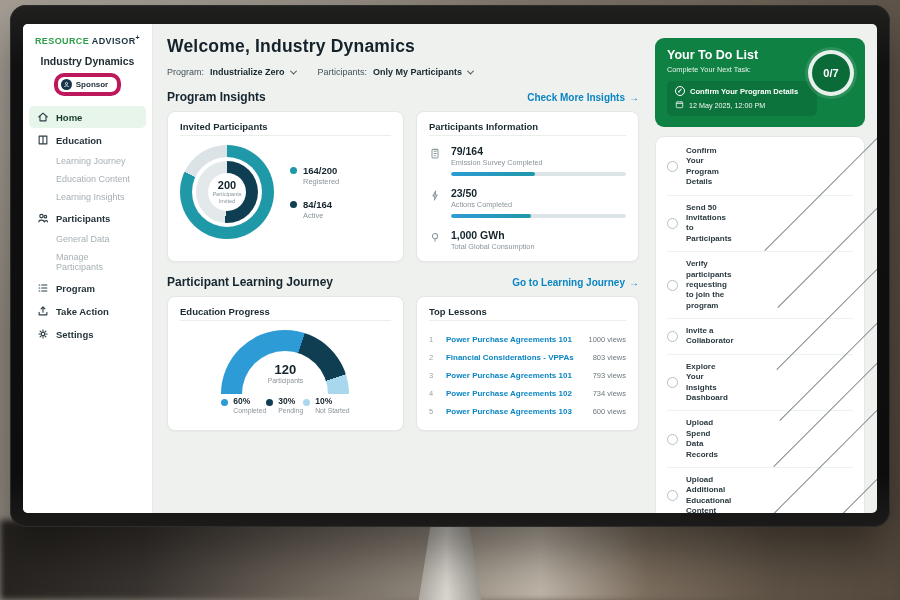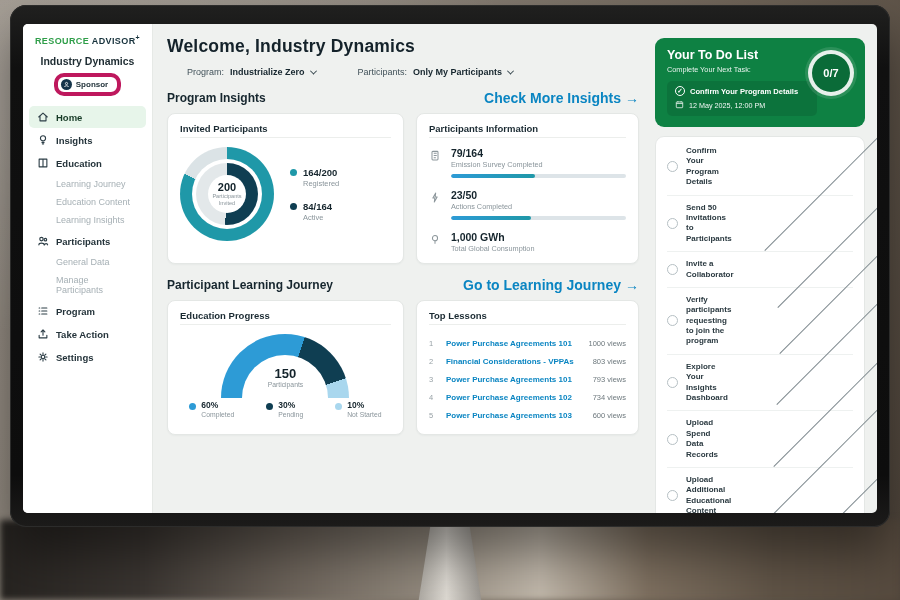--- a/index.html
+++ b/index.html
@@ -37,28 +37,28 @@
     font-size:9.5px; font-weight:bold; color:#25343b; cursor:pointer; }
   .nav-item.active { background:#e7f5ea; color:#173b27; }
   .nav-item .nicon { width:12px; display:inline-flex; }
   .nav-item .nicon svg { width:12px; height:12px; stroke:#2d3e47; fill:none; stroke-width:1.3; stroke-linecap:round; stroke-linejoin:round; }
   .nav-sub { padding:4px 8px 4px 27px; font-size:9px; color:#a6b0b5; font-weight:normal; cursor:pointer; }
 
   
   .main { flex:1; padding:12px 14px 8px; min-width:0; }
   .page-title { font-size:17.5px; font-weight:bold; color:#14222a; letter-spacing:.2px; }
   .filters { display:flex; align-items:center; gap:22px; margin-top:10px; }
-  .filter { display:flex; align-items:center; gap:6px; font-size:9px; color:#42525a;margin-left:20px; }
+  .filter { display:flex; align-items:center; gap:6px; font-size:9px; color:#42525a; }
   .filter b { color:#16262e; font-size:9px; }
   .chev { width:5px; height:5px; border-right:1.3px solid #32424a; border-bottom:1.3px solid #32424a; display:inline-block; }
   .chev.down { transform:rotate(45deg) translate(-1px,-1px); }
   .chev.right { transform:rotate(-45deg); border-color:#7d888d; }
   .section-row { display:flex; align-items:center; justify-content:space-between; margin:13px 0 7px; }
   .section-title { font-size:12px; font-weight:bold; color:#16262e; }
-  .link { font-size:14px; font-weight:bold; color:#0a85c2; display:inline-flex; gap:4px; align-items:center; cursor:pointer; }
+  .link { font-size:10px; font-weight:bold; color:#0a85c2; display:inline-flex; gap:4px; align-items:center; cursor:pointer; }
   .cards { display:flex; gap:12px; }
   .card { background:#fff; border:1px solid #e4e7e5; border-radius:8px; padding:9px 12px 10px; box-shadow:0 1px 2px rgba(20,40,50,.04); }
   .card-title { font-size:9.5px; font-weight:bold; color:#1a2a32; padding-bottom:3px; border-bottom:1px solid #eceeec; margin-bottom:9px; }
   .card-a { flex:1.07; } .card-b { flex:1; min-width:0; }
 
   
   .donut-body { display:flex; align-items:center; gap:16px; }
   .donut { position:relative; width:94px; height:94px; flex-shrink:0; }
   .ring { position:absolute; border-radius:50%; }
   .ring.outer { inset:0; background:conic-gradient(#1f98a8 0 calc(var(--p1,0)*1%), #dbe3e6 0); }
@@ -93,21 +93,21 @@
   .gauge-arc { position:absolute; left:0; top:0; width:128px; height:128px; border-radius:50%;
     background:conic-gradient(from 270deg,
       #2d9bd6 0 calc(var(--a,0)*0.5%),
       #0f3e52 calc(var(--a,0)*0.5%) calc((var(--a,0) + var(--b,0))*0.5%),
       #a9d7ee calc((var(--a,0) + var(--b,0))*0.5%) 50%,
       rgba(0,0,0,0) 50%); }
   .gauge-hole { position:absolute; left:21px; top:21px; width:86px; height:86px; border-radius:50%; background:#fff; }
   .gauge-center { position:relative; text-align:center; margin-top:-32px; z-index:2; }
   .gauge-center .v { font-size:13px; font-weight:bold; color:#13232b; }
   .gauge-center .l { font-size:6.8px; color:#8a959b; }
-  .gauge-legend { display:flex; justify-content:center; gap:32px; margin-top:12px; }
+  .gauge-legend { display:flex; justify-content:center; gap:0; margin-top:12px; }
   .gauge-legend .leg { flex-direction:column; gap:0; }
   .gauge-legend .top { display:flex; align-items:center; gap:5px; }
   .gauge-legend .lv { font-size:8.5px; }
   .gauge-legend .ll { margin-left:12px; font-size:6.8px; }
 
   
   .lesson { display:flex; align-items:center; gap:8px; padding:4.5px 0; }
   .lesson .rk { width:9px; font-size:7.5px; color:#97a1a6; }
   .lesson .tt { flex:1; font-size:8px; font-weight:bold; color:#0a85c2; cursor:pointer; white-space:nowrap; overflow:hidden; text-overflow:ellipsis; }
   .lesson .vw { font-size:7.5px; color:#6d787d; white-space:nowrap; }
@@ -160,29 +160,20 @@
           <span class="nicon">
               <svg viewBox="0 0 14 14">
                 <path d="M2 7 L7 2.5 L12 7 M3.5 6.2 V11.5 H10.5 V6.2"></path>
               </svg>
             </span>
           <span>Home</span>
         </div>
         <div class="nav-item">
           <span class="nicon">
               <svg viewBox="0 0 14 14">
-                <circle cx="7" cy="5" r="3"></circle>
-                <path d="M5.8 9.8 h2.4 M6.2 11.5 h1.6"></path>
-              </svg>
-            </span>
-          <span>Insights</span>
-        </div>
-        <div class="nav-item">
-          <span class="nicon">
-              <svg viewBox="0 0 14 14">
                 <path d="M2.5 2.5 H11.5 V11.5 H2.5 Z M7 2.5 V11.5"></path>
               </svg>
             </span>
           <span>Education</span>
         </div>
         <div class="nav-sub">Learning Journey</div>
         <div class="nav-sub">Education Content</div>
         <div class="nav-sub">Learning Insights</div>
         <div class="nav-item">
           <span class="nicon">
@@ -338,21 +329,21 @@
 
       <div class="cards">
 
         <div class="card card-a">
           <div class="card-title">Education Progress</div>
           <div class="gauge" style="--a: 60; --b: 30;">
             <div class="gauge-arc"></div>
             <div class="gauge-hole"></div>
           </div>
           <div class="gauge-center">
-            <div class="v">150</div>
+            <div class="v">120</div>
             <div class="l">Participants</div>
           </div>
           <div class="gauge-legend">
             <div class="leg">
               <div class="top">
                   <span class="dot blue"></span>
                 <span class="lv">60%</span>
                 </div>
               <div class="ll">Completed</div>
             </div>
@@ -430,26 +421,26 @@
           <span class="tl">Confirm Your Program Details</span>
           <span class="chev right"></span>
         </div>
         <div class="task">
           <span class="box"></span>
           <span class="tl">Send 50 Invitations to Participants</span>
           <span class="chev right"></span>
         </div>
         <div class="task">
           <span class="box"></span>
+          <span class="tl">Verify participants requesting to join the program</span>
+          <span class="chev right"></span>
+        </div>
+        <div class="task">
+          <span class="box"></span>
           <span class="tl">Invite a Collaborator</span>
-          <span class="chev right"></span>
-        </div>
-        <div class="task">
-          <span class="box"></span>
-          <span class="tl">Verify participants requesting to join the program</span>
           <span class="chev right"></span>
         </div>
         <div class="task">
           <span class="box"></span>
           <span class="tl">Explore Your Insights Dashboard</span>
           <span class="chev right"></span>
         </div>
         <div class="task">
           <span class="box"></span>
           <span class="tl">Upload Spend Data Records</span>

